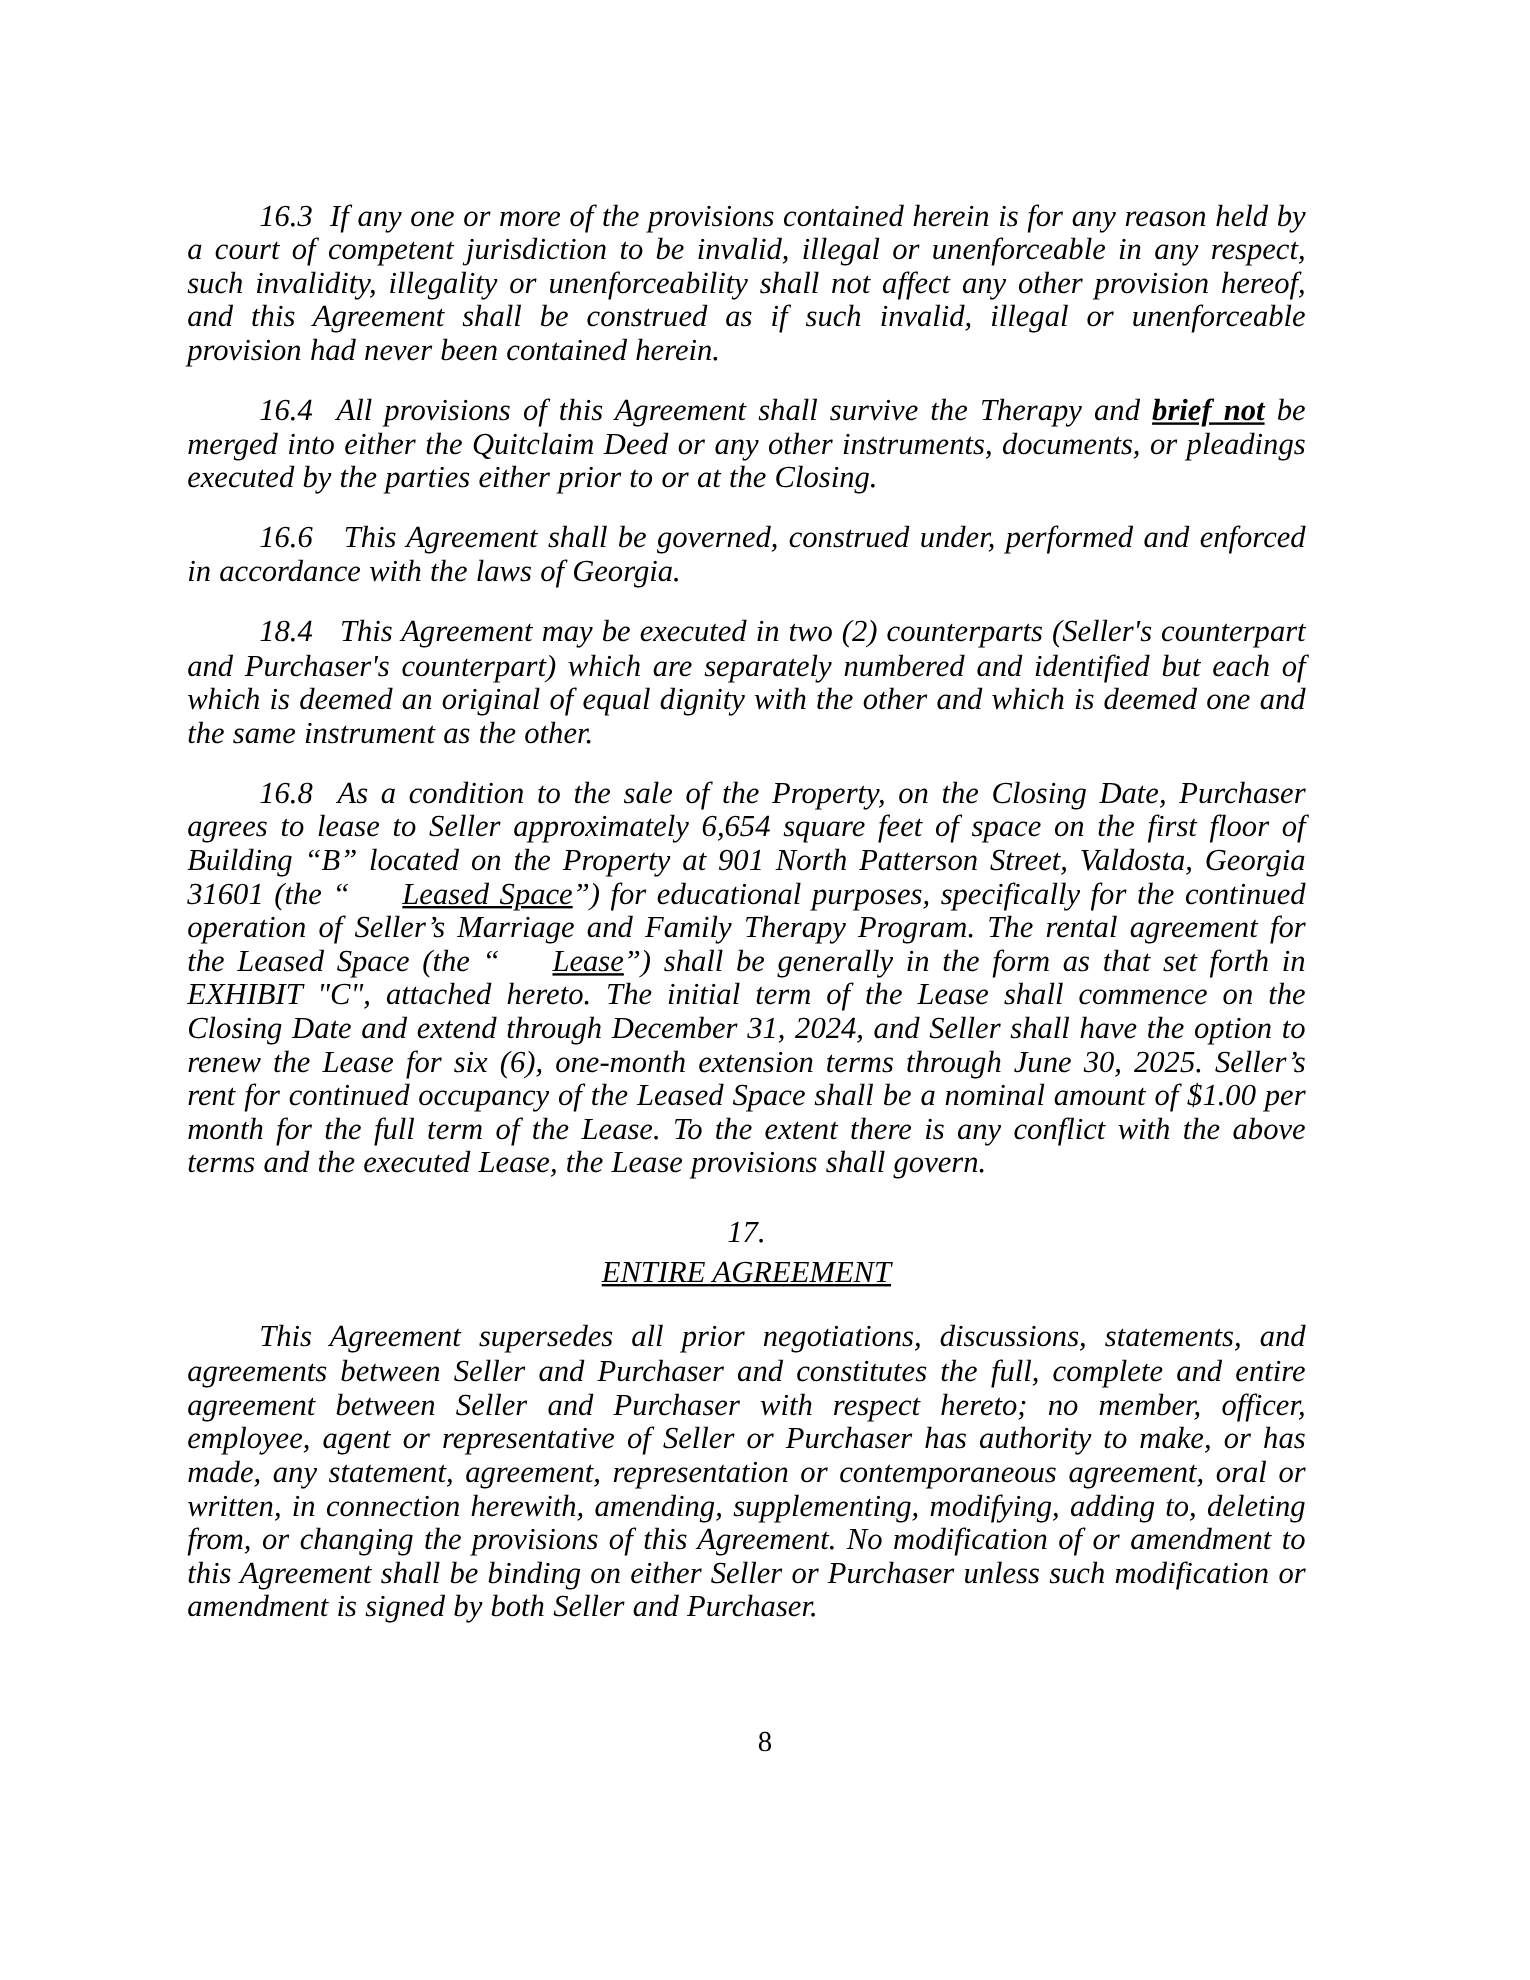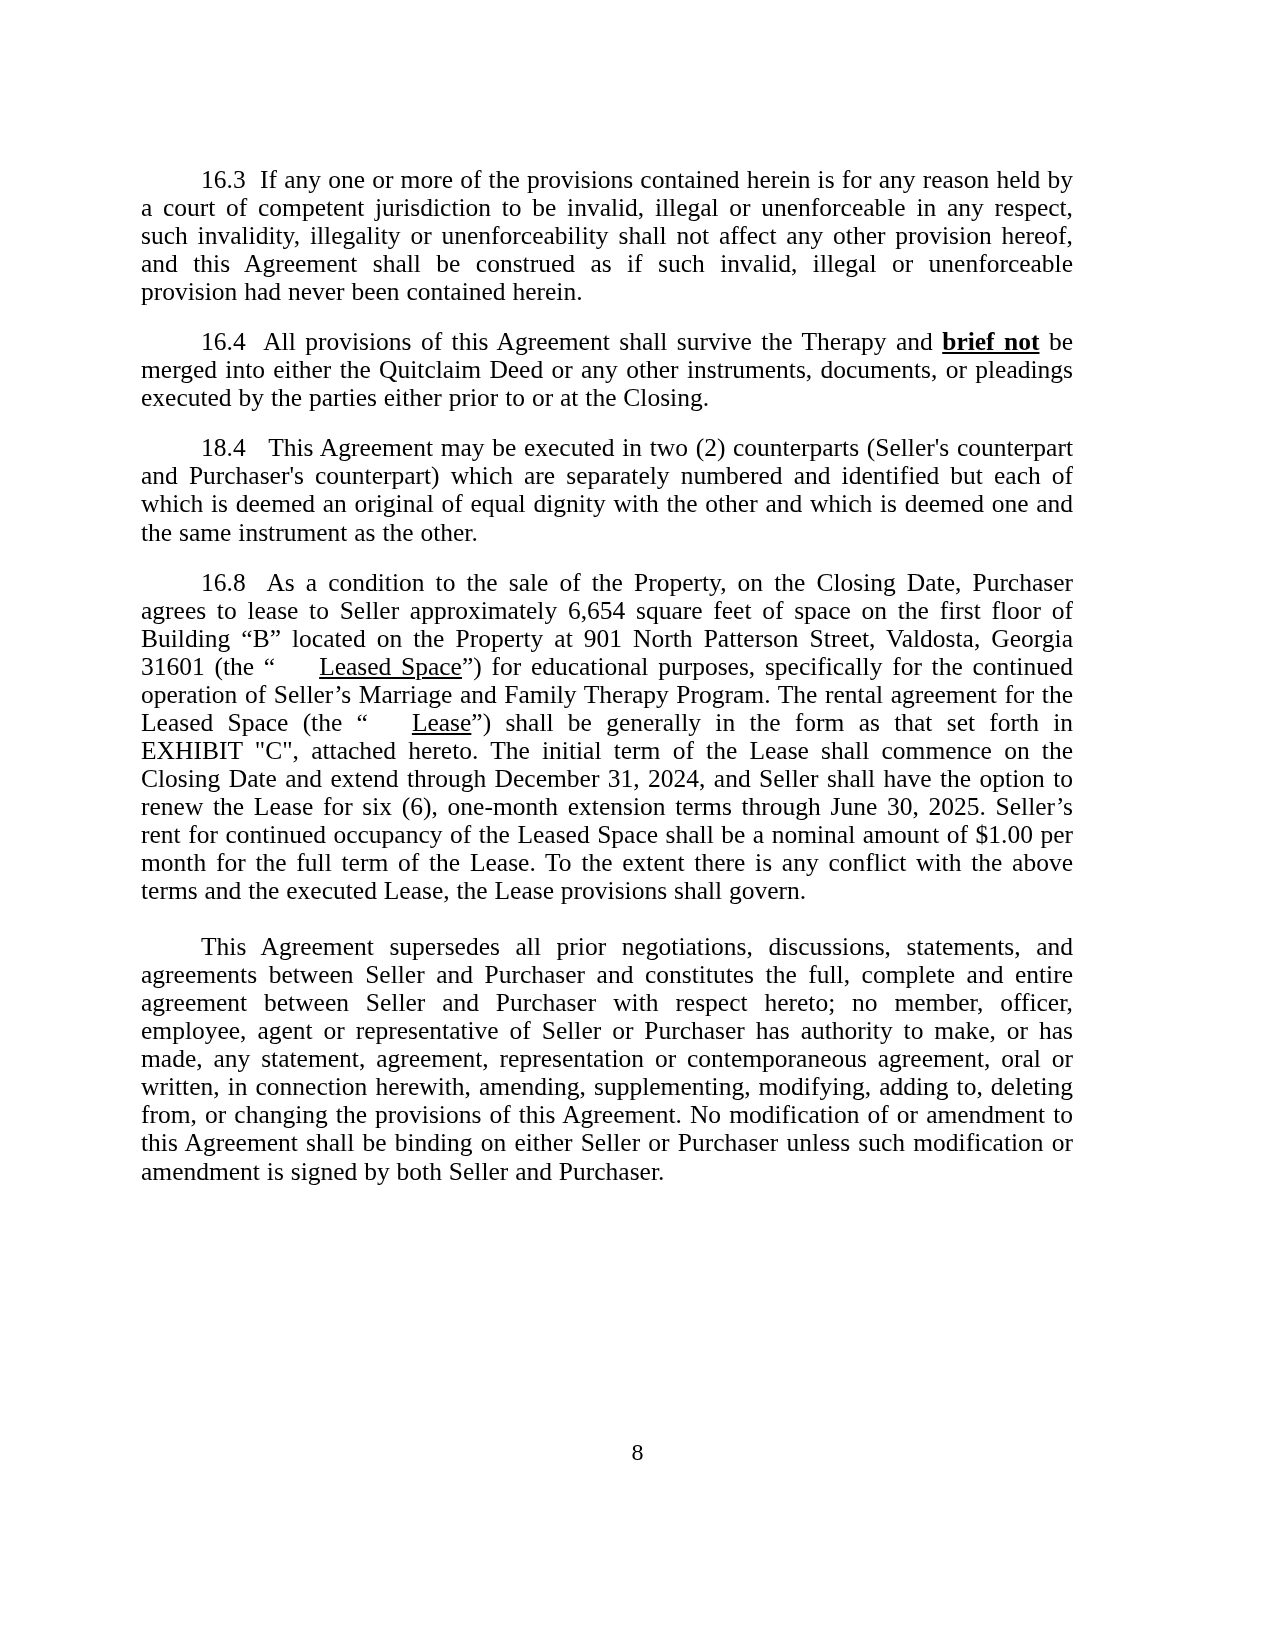--- a/index.html
+++ b/index.html
@@ -19,23 +19,24 @@
     width: 1275px;
     height: 1650px;
     margin: 0 auto;
     background: #ffffff;
     box-sizing: border-box;
     overflow: hidden;
   }
 
   .content {
     position: absolute;
-    left: 141px;
+    left: 156px;
     top: 166px;
     width: 932px;
+    font-style: italic;
   }
 
   p.para {
     margin: 0 0 22px 0;
     font-size: 25.5px;
     line-height: 1.1;
     text-align: justify;
     text-indent: 60px;
     -webkit-hyphens: none;
     hyphens: none;
@@ -88,25 +89,30 @@
 
 <div class="page">
 
   <div class="content">
 
     <p class="para"><span>16.3</span>&nbsp; <span>If any one or more of the provisions contained herein is for any reason held by a court of competent jurisdiction to be invalid, illegal or unenforceable in any respect, such invalidity, illegality or unenforceability shall not affect any other provision hereof, and this Agreement shall be construed as if such invalid, illegal or unenforceable provision had never been contained herein.</span></p>
 
     <p class="para"><span>16.4</span>&nbsp; <span>All provisions of this Agreement shall survive the Therapy and </span><span class="bu">brief not</span><span> be merged into either the Quitclaim Deed or any other instruments, documents, or pleadings executed by the parties either prior to or at the Closing.</span></p>
 
 
+    <p class="para"><span>16.6</span>&nbsp;&nbsp; <span>This Agreement shall be governed, construed under, performed and enforced in accordance with the laws of Georgia.</span></p>
 
     <p class="para"><span>18.4</span>&nbsp;&nbsp; <span>This Agreement may be executed in two (2) counterparts (Seller's counterpart and Purchaser's counterpart) which are separately numbered and identified but each of which is deemed an original of equal dignity with the other and which is deemed one and the same instrument as the other.</span></p>
 
     <p class="para big"><span>16.8</span>&nbsp; <span>As a condition to the sale of the Property, on the Closing Date, Purchaser agrees to lease to Seller approximately 6,654 square feet of space on the first floor of Building “B” located on the Property at 901 North Patterson Street, Valdosta, Georgia 31601 (the “</span><span class="u">Leased Space</span><span>”) for educational purposes, specifically for the continued operation of Seller’s Marriage and Family Therapy Program. The rental agreement for the Leased Space (the “</span><span class="u">Lease</span><span>”) shall be generally in the form as that set forth in EXHIBIT "C", attached hereto. The initial term of the Lease shall commence on the Closing Date and extend through December 31, 2024, and Seller shall have the option to renew the Lease for six (6), one-month extension terms through June 30, 2025. Seller’s rent for continued occupancy of the Leased Space shall be a nominal amount of $1.00 per month for the full term of the Lease. To the extent there is any conflict with the above terms and the executed Lease, the Lease provisions shall govern.</span></p>
 
+    <div class="section-heading">
+      <span class="num">17.</span>
+      <span class="title">ENTIRE AGREEMENT</span>
+    </div>
 
     <p class="para">This Agreement supersedes all prior negotiations, discussions, statements, and agreements between Seller and Purchaser and constitutes the full, complete and entire agreement between Seller and Purchaser with respect hereto; no member, officer, employee, agent or representative of Seller or Purchaser has authority to make, or has made, any statement, agreement, representation or contemporaneous agreement, oral or written, in connection herewith, amending, supplementing, modifying, adding to, deleting from, or changing the provisions of this Agreement. No modification of or amendment to this Agreement shall be binding on either Seller or Purchaser unless such modification or amendment is signed by both Seller and Purchaser.</p>
 
   </div>
 
   <div class="page-number">8</div>
 
 </div>
 
 </body></html>

